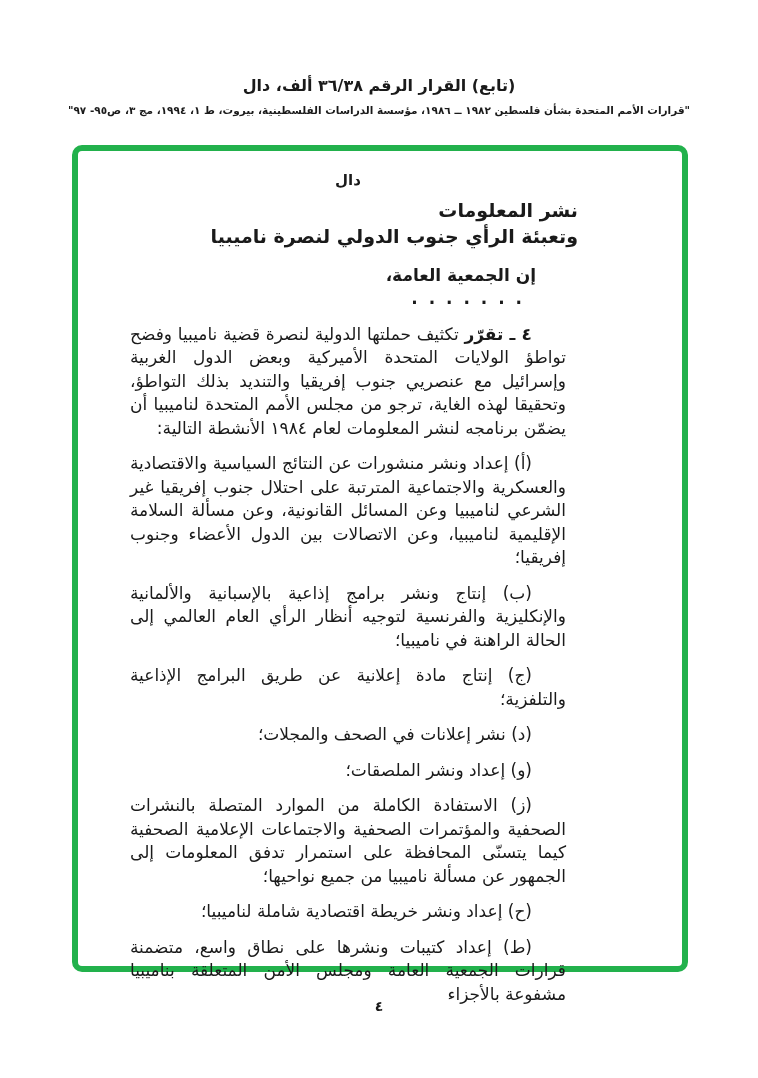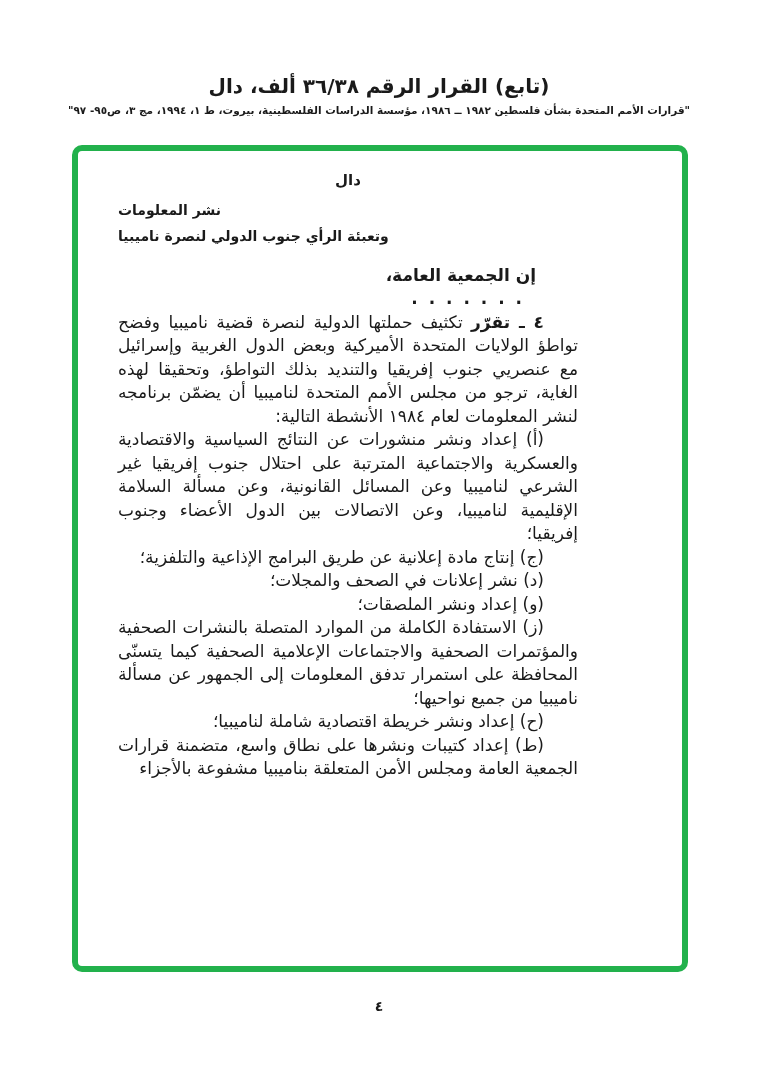--- a/index.html
+++ b/index.html
@@ -14,21 +14,21 @@
   }
   .doc-header {
     position: absolute;
     top: 76px;
     left: 20px;
     right: 20px;
     direction: rtl;
     text-align: center;
   }
   .doc-title {
-    font-size: 20px;
+    font-size: 16px;
     font-weight: 700;
     line-height: 20px;
     letter-spacing: 0.2px;
   }
   .doc-citation {
     font-size: 10.5px;
     font-weight: 700;
     margin-top: 7px;
     white-space: nowrap;
     line-height: 14px;
@@ -53,42 +53,42 @@
     font-size: 17px;
     line-height: 23.5px;
   }
   .sec-letter {
     font-size: 15px;
     font-weight: 700;
     text-align: center;
     margin: 0 0 4px 0;
   }
   .sec-title {
-    font-size: 14px;
+    font-size: 19px;
     font-weight: 700;
-    text-align: left;
+    text-align: right;
     line-height: 26px;
     margin: 0;
   }
   .opening {
     margin: 15px 0 0 0;
     text-indent: 42px;
     font-weight: 700;
     line-height: 23.5px;
   }
   .dots {
     margin: 0;
     padding-right: 55px;
     line-height: 23.5px;
     font-weight: 700;
     word-spacing: 3px;
     letter-spacing: 1px;
   }
   p.body {
-    margin: 0;
+    margin: 12px;
     text-indent: 34px;
     text-align: justify;
     line-height: 23.5px;
   }
   .bold { font-weight: 700; }
   .page-number {
     position: absolute;
     left: 0;
     right: 0;
     top: 998px;
@@ -110,20 +110,21 @@
 
   <div class="annotation-box" style="border-color: rgb(34, 177, 76);">
     <div class="text-col">
       <div class="sec-letter">دال</div>
       <div class="sec-title">نشر المعلومات</div>
       <div class="sec-title">وتعبئة الرأي جنوب الدولي لنصرة ناميبيا</div>
       <p class="opening">إن الجمعية العامة،</p>
       <p class="dots">. . . . . . .</p>
       <p class="body"><span class="bold">٤ ـ تقرّر</span><span> تكثيف حملتها الدولية لنصرة قضية ناميبيا وفضح تواطؤ الولايات المتحدة الأميركية وبعض الدول الغربية وإسرائيل مع عنصريي جنوب إفريقيا والتنديد بذلك التواطؤ، وتحقيقا لهذه الغاية، ترجو من مجلس الأمم المتحدة لناميبيا أن يضمّن برنامجه لنشر المعلومات لعام ١٩٨٤ الأنشطة التالية:</span></p>
       <p class="body">(أ) إعداد ونشر منشورات عن النتائج السياسية والاقتصادية والعسكرية والاجتماعية المترتبة على احتلال جنوب إفريقيا غير الشرعي لناميبيا وعن المسائل القانونية، وعن مسألة السلامة الإقليمية لناميبيا، وعن الاتصالات بين الدول الأعضاء وجنوب إفريقيا؛</p>
+      <p class="body">(ب) إنتاج ونشر برامج إذاعية بالإسبانية والألمانية والإنكليزية والفرنسية لتوجيه أنظار الرأي العام العالمي إلى الحالة الراهنة في ناميبيا؛</p>
       <p class="body">(ج) إنتاج مادة إعلانية عن طريق البرامج الإذاعية والتلفزية؛</p>
       <p class="body">(د) نشر إعلانات في الصحف والمجلات؛</p>
       <p class="body">(و) إعداد ونشر الملصقات؛</p>
       <p class="body">(ز) الاستفادة الكاملة من الموارد المتصلة بالنشرات الصحفية والمؤتمرات الصحفية والاجتماعات الإعلامية الصحفية كيما يتسنّى المحافظة على استمرار تدفق المعلومات إلى الجمهور عن مسألة ناميبيا من جميع نواحيها؛</p>
       <p class="body">(ح) إعداد ونشر خريطة اقتصادية شاملة لناميبيا؛</p>
       <p class="body">(ط) إعداد كتيبات ونشرها على نطاق واسع، متضمنة قرارات الجمعية العامة ومجلس الأمن المتعلقة بناميبيا مشفوعة بالأجزاء</p>
     </div>
   </div>
 
   <div class="page-number">٤</div>

